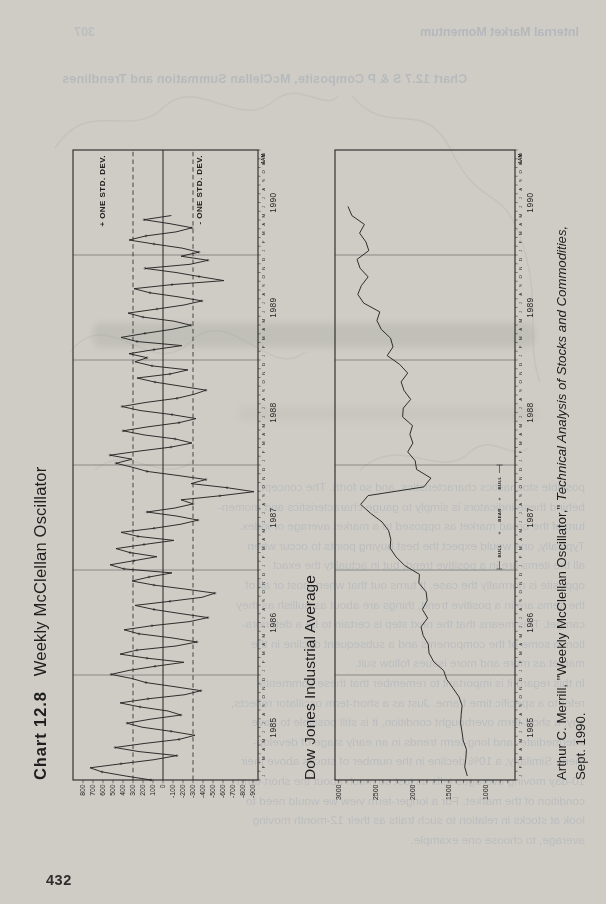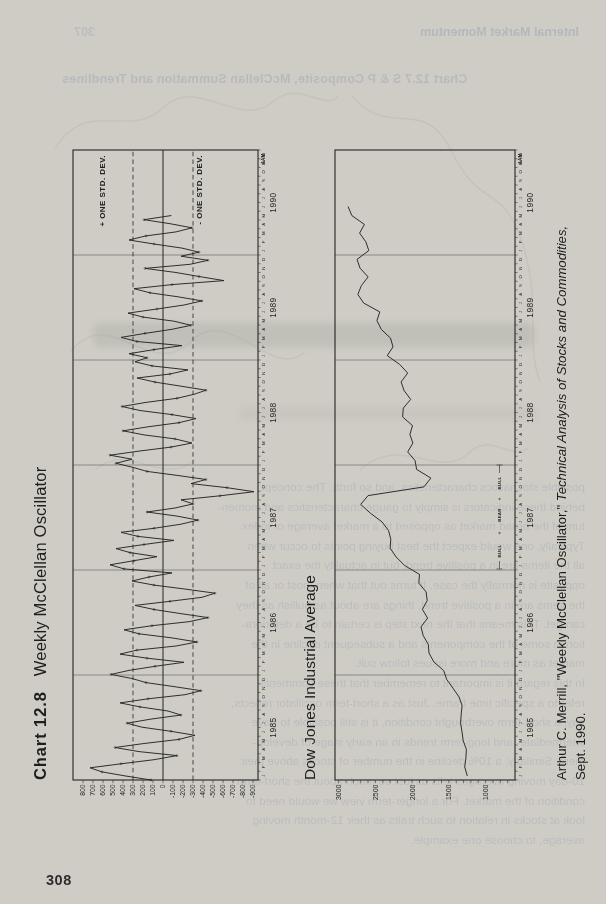--- a/index.html
+++ b/index.html
@@ -559,14 +559,14 @@
 
     <div class="sd-label sd-plus">+ ONE STD. DEV.</div>
     <div class="sd-label sd-minus">- ONE STD. DEV.</div>
 
     <div class="chart2-title">Dow Jones Industrial Average</div>
 
     <div class="cite"><span>Arthur C. Merrill, "Weekly McClellan Oscillator," </span><i>Technical Analysis of Stocks and Commodities,</i></div>
     <div class="cite2">Sept. 1990.</div>
   </div>
 
-  <div class="page-number">308</div>
+  <div class="page-number">432</div>
 </div>
 
 </body></html>

